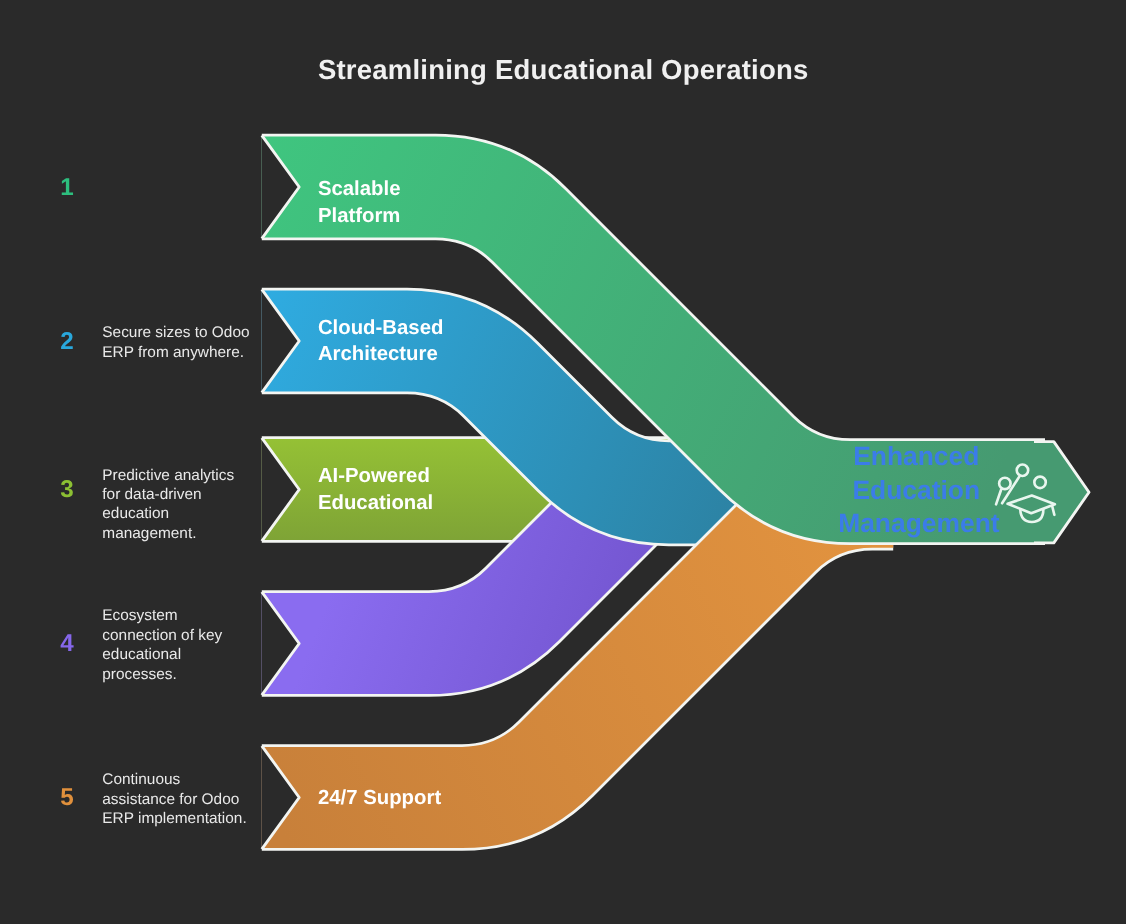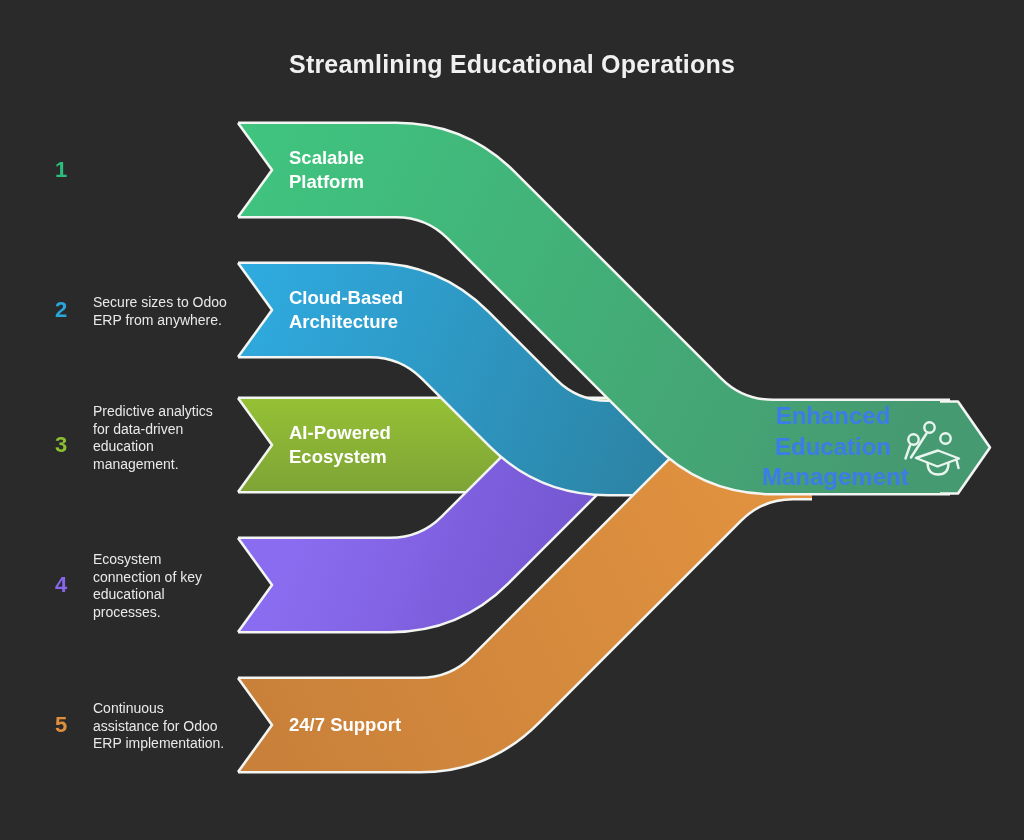--- a/index.html
+++ b/index.html
@@ -99,28 +99,28 @@
   </svg>
 
   <h1 class="title">Streamlining Educational Operations</h1>
 
   <div class="item-num" style="top: 170px; color: rgb(45, 190, 126);">1</div>
 
   <div class="item-num" style="top: 310px; color: rgb(41, 167, 219);">2</div>
   <div class="item-desc" style="top:311px">Secure sizes to Odoo ERP from anywhere.</div>
 
   <div class="item-num" style="top: 445px; color: rgb(140, 192, 51);">3</div>
-  <div class="item-desc" style="top:438px">Predictive analytics for data-driven education management.</div>
+  <div class="item-desc" style="top:458px">Predictive analytics for data-driven education management.</div>
 
   <div class="item-num" style="top: 585px; color: rgb(134, 103, 235);">4</div>
   <div class="item-desc" style="top:586px">Ecosystem connection of key educational processes.</div>
 
   <div class="item-num" style="top: 725px; color: rgb(224, 144, 60);">5</div>
   <div class="item-desc" style="top:726px">Continuous assistance for Odoo ERP implementation.</div>
 
-  <div class="band-label" style="top:170px">Scalable Platform</div>
+  <div class="band-label" style="top:184px">Scalable Platform</div>
   <div class="band-label" style="top:310px">Cloud-Based Architecture</div>
-  <div class="band-label" style="top:445px">AI-Powered Ecosystem</div>
+  <div class="band-label" style="top:445px">AI-Powered Educational</div>
   <div class="band-label" style="top:725px">24/7 Support</div>
 
   <div class="result-label" style="top: 447px; color: rgb(59, 124, 232);">Enhanced Education Management</div>
 
 </div>
 
 </body></html>

